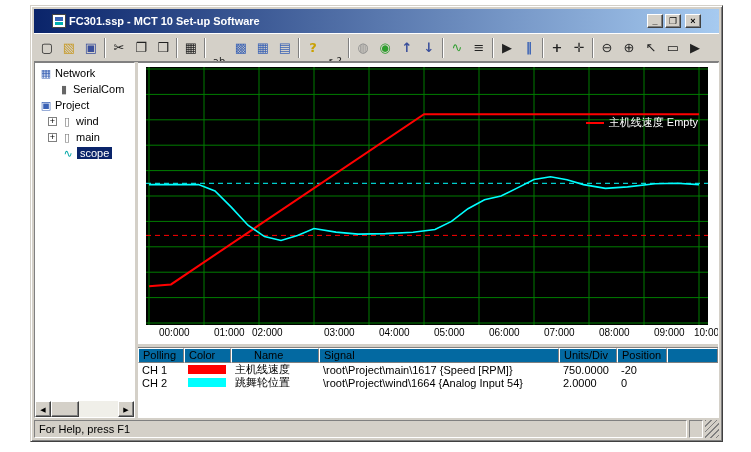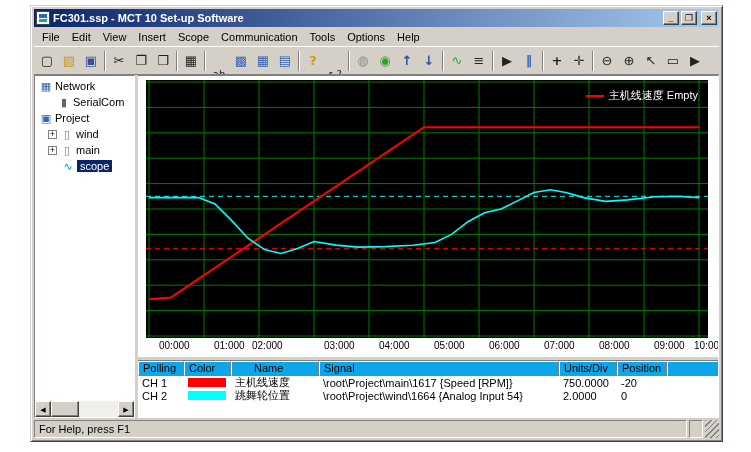--- a/index.html
+++ b/index.html
@@ -5,22 +5,22 @@
   * { margin:0; padding:0; box-sizing:border-box; }
   body { background:#fff; font-family:"Liberation Sans","DejaVu Sans",sans-serif; }
   .page { position:relative; width:751px; height:452px; background:#fff; overflow:hidden; }
 
   .window { position:absolute; left:30px; top:5px; width:693px; height:437px;
     background:#d4d0c8; border:1px solid; border-color:#d4d0c8 #404040 #404040 #d4d0c8;
     box-shadow: inset 1px 1px 0 #fff, inset -1px -1px 0 #808080;
     padding:3px; display:flex; flex-direction:column; }
 
   
-  .titlebar { height:18px; flex:0 0 auto; background:linear-gradient(90deg,#0a246a,#a6caf0);
-    display:flex; align-items:center; padding:0 2px; gap:3px; }
+  .titlebar { height:24px; flex:0 0 auto; background:linear-gradient(90deg,#0a246a,#a6caf0);
+    display:flex; align-items:center; padding:0 18px; gap:3px; }
   .title-icon { width:14px; height:14px; background:#fff; border:1px solid #444; position:relative; flex:0 0 auto; }
   .title-icon::after { content:""; position:absolute; left:2px; top:2px; right:2px; height:4px; background:#3a62b5; }
   .title-icon::before { content:""; position:absolute; left:2px; bottom:2px; right:2px; height:3px; background:#00b0b0; }
   .title-text { color:#fff; font-size:11px; font-weight:bold; flex:1; white-space:nowrap; overflow:hidden; }
   .tb-btns { display:flex; gap:2px; }
   .tb-btn { width:16px; height:14px; background:#d4d0c8; border:1px solid; border-color:#fff #404040 #404040 #fff;
     box-shadow: inset -1px -1px 0 #808080; font-size:9px; line-height:11px; text-align:center; padding:0;
     font-family:inherit; font-weight:bold; }
   .tb-close { margin-left:2px; }
 
@@ -58,30 +58,30 @@
     border:1px solid; border-color:#fff #404040 #404040 #fff; box-shadow: inset -1px -1px 0 #808080; }
 
   .vsplit { width:3px; background:#d4d0c8; flex:0 0 auto; }
 
   .scope-panel { flex:1; min-width:0; background:#fff; position:relative; overflow:hidden;
     border:1px solid; border-color:#808080 #fff #fff #808080; border-left:none; }
 
   .plot { margin:4px 0 0 8px; width:562px; height:258px; position:relative; background:#000; }
   .plot svg { display:block; }
   .legend { position:absolute; top:8px; right:10px; font-size:11px; color:#fff; }
-  .lg-row { display:flex; align-items:center; gap:5px; height:15px; white-space:nowrap; }
+  .lg-row { display:flex; align-items:center; gap:5px; height:15px; white-space:nowrap;margin-top:40px; }
   .lg-swatch { width:18px; height:2px; flex:0 0 auto; }
 
   .axis { position:relative; height:16px; font-size:10px; color:#000; margin-left:20px; }
   .xt { position:absolute; top:2px; white-space:nowrap; }
 
   .hsplit { height:5px; background:#d4d0c8; border-top:1px solid #fff; border-bottom:1px solid #808080; margin-top:2px; }
 
   .chead { display:flex; height:15px; font-size:11px; }
-  .ch-cell { background:#0ea5e9; border:1px solid; border-color:#fff #808080 #808080 #fff;
+  .ch-cell { background:#0369a1; border:1px solid; border-color:#fff #808080 #808080 #fff;
     padding:0 4px; line-height:12px; overflow:hidden; white-space:nowrap; }
   .w-polling{width:46px;} .w-color{width:47px;} .w-name{width:88px;padding-left:22px;} .w-signal{width:240px;}
   .w-units{width:58px;} .w-pos{width:50px;} .w-fill{flex:1;}
   .crow { display:flex; height:13px; font-size:11px; align-items:center; }
   .cr-cell { padding:0 4px; white-space:nowrap; overflow:hidden; }
   .swatch { width:38px; height:9px; margin-left:4px; }
 
   .statusbar { height:20px; flex:0 0 auto; display:flex; align-items:stretch; gap:2px; padding-top:2px; }
   .status-msg { flex:1; border:1px solid; border-color:#808080 #fff #fff #808080; font-size:11px; padding:1px 4px; line-height:14px; }
   .status-box { width:14px; border:1px solid; border-color:#808080 #fff #fff #808080; }
@@ -96,31 +96,20 @@
     <div class="titlebar">
       <span class="title-icon"></span>
       <span class="title-text">FC301.ssp - MCT 10 Set-up Software</span>
       <span class="tb-btns">
         <button class="tb-btn">_</button>
         <button class="tb-btn">❐</button>
         <button class="tb-btn tb-close">×</button>
       </span>
     </div>
 
-    <div class="menubar">
-      <span class="menu-item">File</span>
-      <span class="menu-item">Edit</span>
-      <span class="menu-item">View</span>
-      <span class="menu-item">Insert</span>
-      <span class="menu-item">Scope</span>
-      <span class="menu-item">Communication</span>
-      <span class="menu-item">Tools</span>
-      <span class="menu-item">Options</span>
-      <span class="menu-item">Help</span>
-    </div>
 
     <div class="toolbar">
       <button class="tbtn">▢</button>
       <button class="tbtn g-folder">▧</button>
       <button class="tbtn g-save">▣</button>
       <span class="tsep"></span>
       <button class="tbtn">✂</button>
       <button class="tbtn">❐</button>
       <button class="tbtn">❒</button>
       <span class="tsep"></span>

